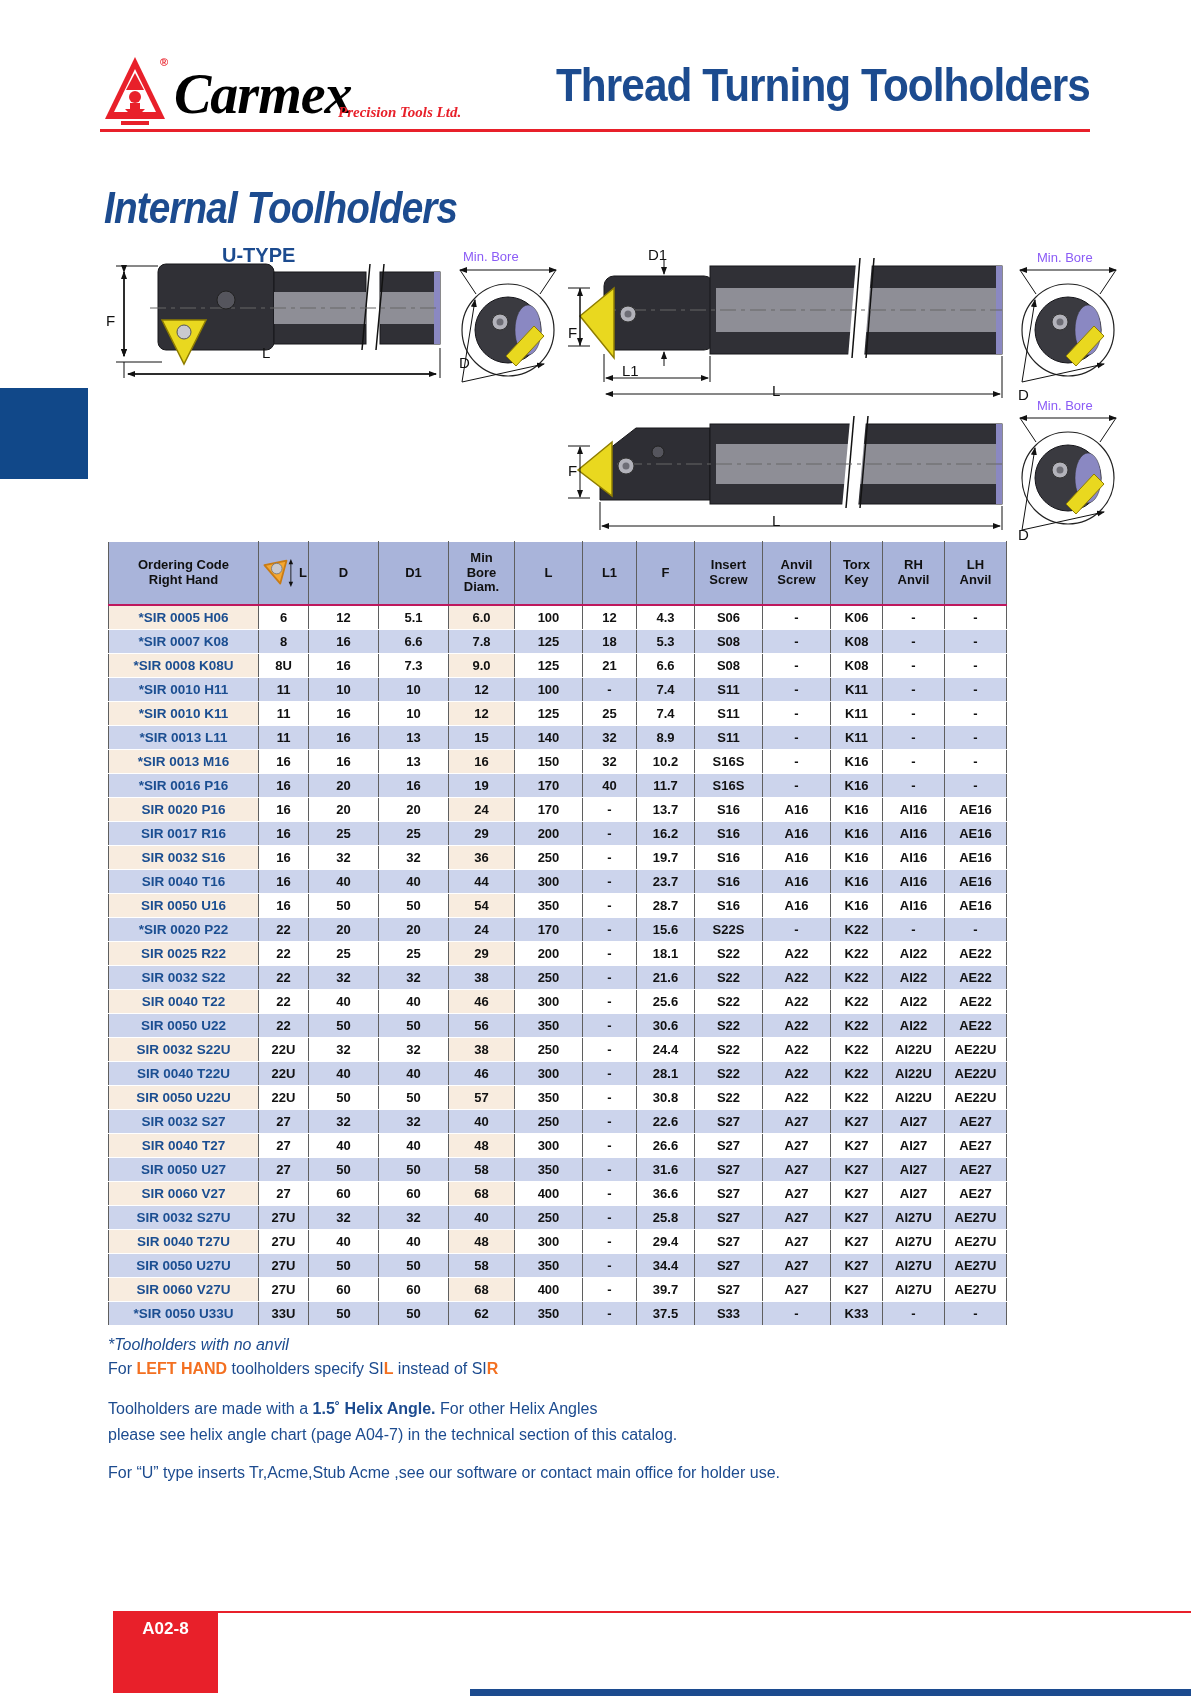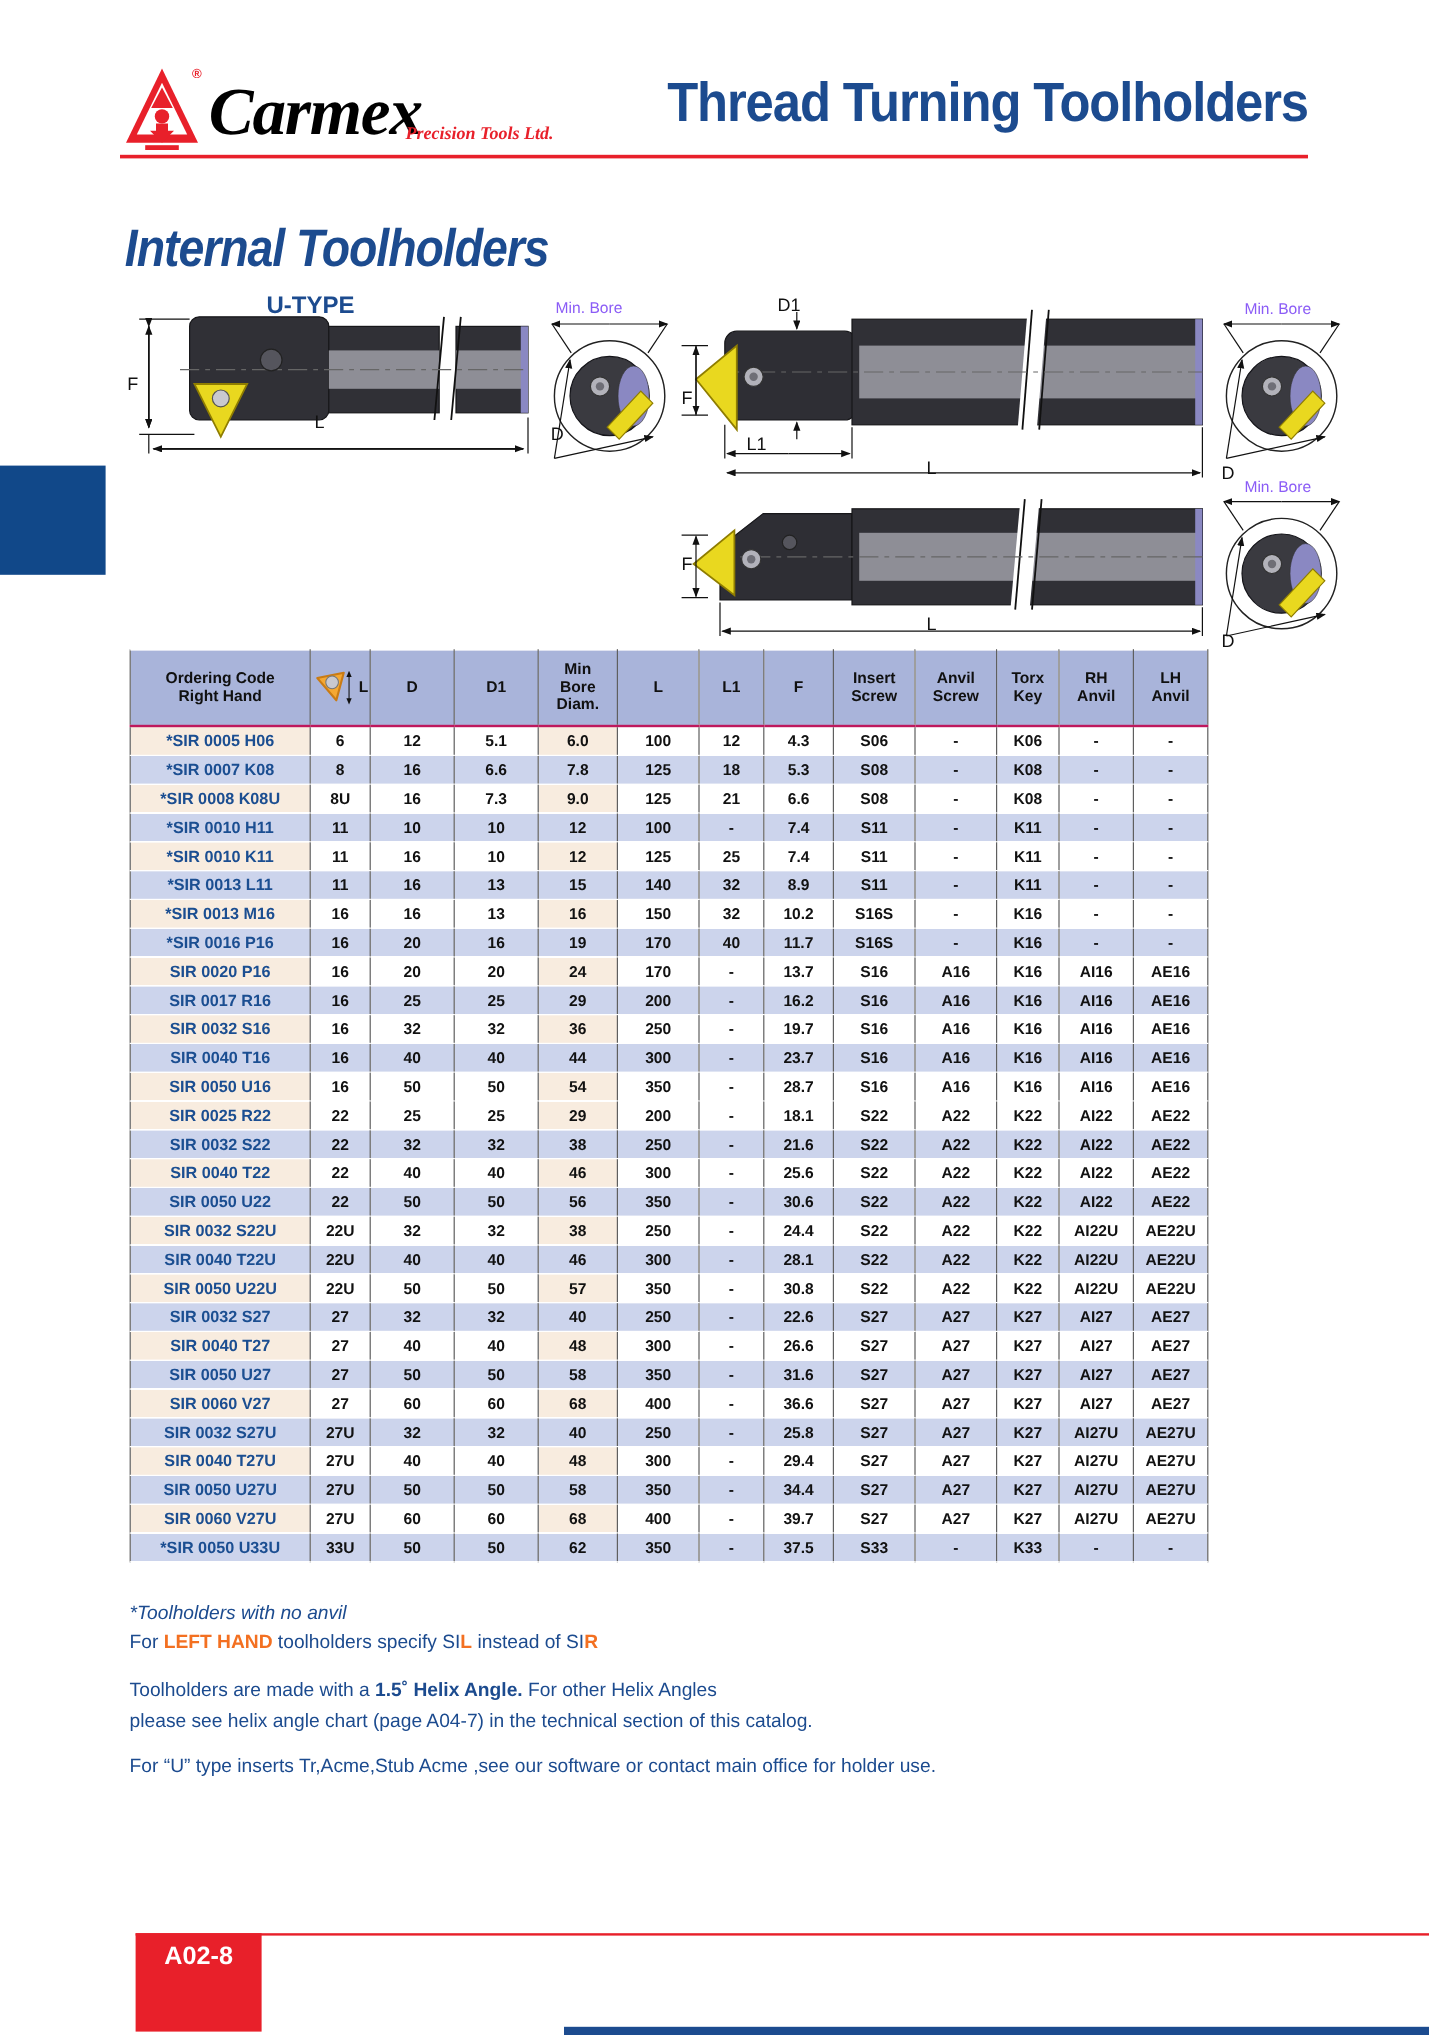--- a/index.html
+++ b/index.html
@@ -41,21 +41,21 @@
   tr.r1 td{background:#ccd4ec;}
   td.c-code{color:#1b4e91;font-size:13.5px;}
   .icon-head{display:flex;align-items:center;justify-content:center;gap:2px;}
   
   .note{position:absolute;left:108px;font-size:16px;color:#1c4b8f;}
   .note .orange{color:#f37021;font-weight:bold;}
   .note .bold{font-weight:bold;margin-top:18px;}
   
   .footer-line{position:absolute;left:113px;top:1611px;width:1078px;height:2px;background:#e8202a;}
   .page-num-box{position:absolute;left:113px;top:1611px;width:105px;height:82px;background:#e8202a;}
-  .page-num{display:block;text-align:center;margin-top:8px;color:#fff;font-weight:bold;font-size:21px;}
+  .page-num{display:block;text-align:center;margin-top:8px;color:#fff;font-weight:bold;font-size:17px;}
   .bottom-strip{position:absolute;left:470px;top:1689px;width:721px;height:7px;background:#1c4b8f;}
 </style>
 </head>
 <body>
 
 <div class="page">
 
   <svg class="logo-svg" width="62" height="72" viewBox="0 0 62 72">
     <path d="M31,1 L61,63 L1,63 Z" fill="#e8202a"></path>
     <path d="M31,13 L52,56 L10,56 Z" fill="#ffffff"></path>
@@ -483,20 +483,35 @@
           <td class="c-mb">54</td>
           <td>350</td>
           <td>-</td>
           <td>28.7</td>
           <td>S16</td>
           <td>A16</td>
           <td>K16</td>
           <td>AI16</td>
           <td>AE16</td>
         </tr>
+        <tr class="r1">
+          <td class="c-code">*SIR 0020 P22</td>
+          <td>22</td>
+          <td>20</td>
+          <td>20</td>
+          <td class="c-mb">24</td>
+          <td>170</td>
+          <td>-</td>
+          <td>15.6</td>
+          <td>S22S</td>
+          <td>-</td>
+          <td>K22</td>
+          <td>-</td>
+          <td>-</td>
+        </tr>
         <tr class="r0">
           <td class="c-code">SIR 0025 R22</td>
           <td>22</td>
           <td>25</td>
           <td>25</td>
           <td class="c-mb">29</td>
           <td>200</td>
           <td>-</td>
           <td>18.1</td>
           <td>S22</td>

